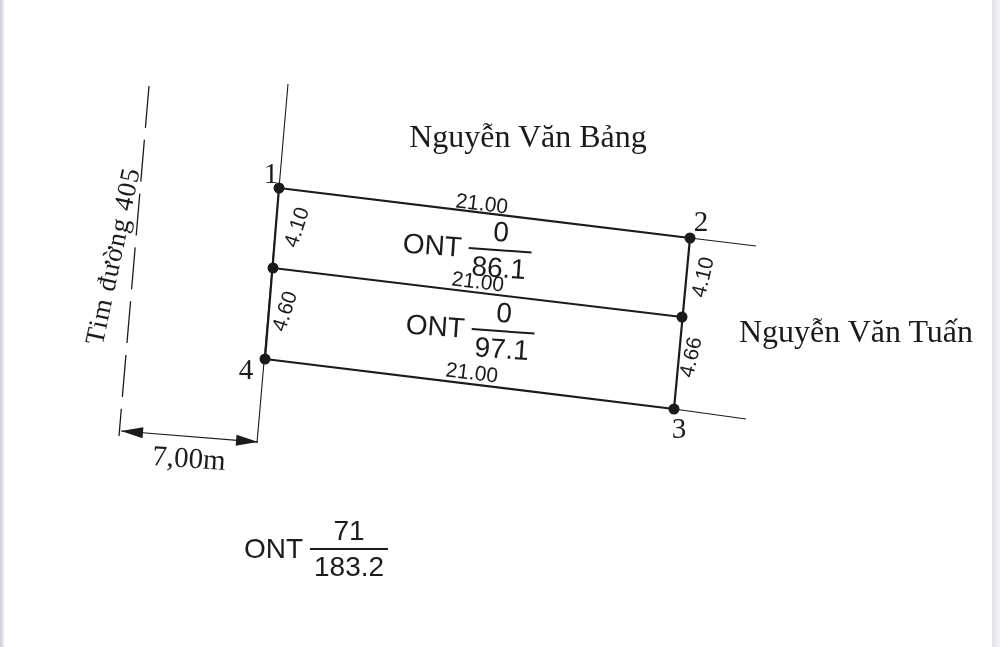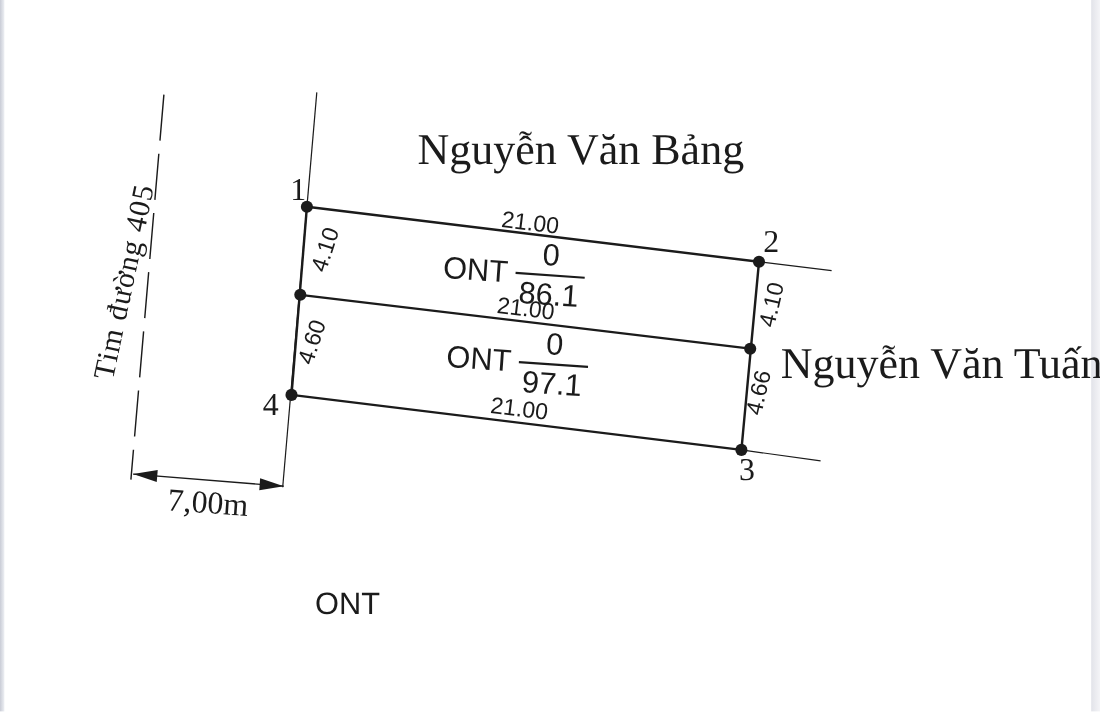--- a/index.html
+++ b/index.html
@@ -7,21 +7,21 @@
     position:relative;width:1000px;height:647px;background:#ffffff;
     overflow:hidden;color:#1b1b1b;font-family:"Liberation Serif",serif;
   }
   .edge-left{position:absolute;left:0;top:0;bottom:0;width:4px;
     background:linear-gradient(to right,#c9ccd6,#eef0f4);}
   .edge-right{position:absolute;right:0;top:0;bottom:0;width:8px;
     background:linear-gradient(to left,#f4f4f7,#e2e3e9);}
   svg.lines{position:absolute;left:0;top:0;z-index:1;}
   .lbl{position:absolute;white-space:nowrap;z-index:2;line-height:1;}
   .serif{font-family:"Liberation Serif",serif;}
-  .name{font-size:40px;}
+  .name{font-size:32px;}
   .corner{font-size:29px;}
   .dim{font-size:21px;font-family:"Liberation Sans",sans-serif;}
   .roadlbl{font-size:27px;letter-spacing:1px;}
   .roadwidth{font-size:29px;}
   .ont{display:flex;align-items:center;gap:7px;
     font-family:"Liberation Sans",sans-serif;font-size:28px;}
   .frac{display:flex;flex-direction:column;align-items:center;line-height:1;}
   .frac .num{padding:0 5px 3px;}
   .frac .den{border-top:2px solid #1b1b1b;padding:3px 4px 0;}
 </style>
@@ -88,19 +88,23 @@
   <div class="lbl ont" style="left:470px;top:329px;transform:translate(-50%,-50%) rotate(4deg);">
     <span>ONT</span>
     <span class="frac">
       <span class="num">0</span>
       <span class="den">97.1</span>
     </span>
   </div>
 
   <div class="lbl ont" style="left:316px;top:549px;transform:translate(-50%,-50%);">
     <span>ONT</span>
+    <span class="frac">
+      <span class="num">71</span>
+      <span class="den">183.2</span>
+    </span>
   </div>
 
   <div class="lbl serif roadwidth" style="left:189px;top:458px;transform:translate(-50%,-50%) rotate(4deg);">7,00m</div>
 
   <div class="edge-left"></div>
   <div class="edge-right"></div>
 </div>
 
 </body></html>

